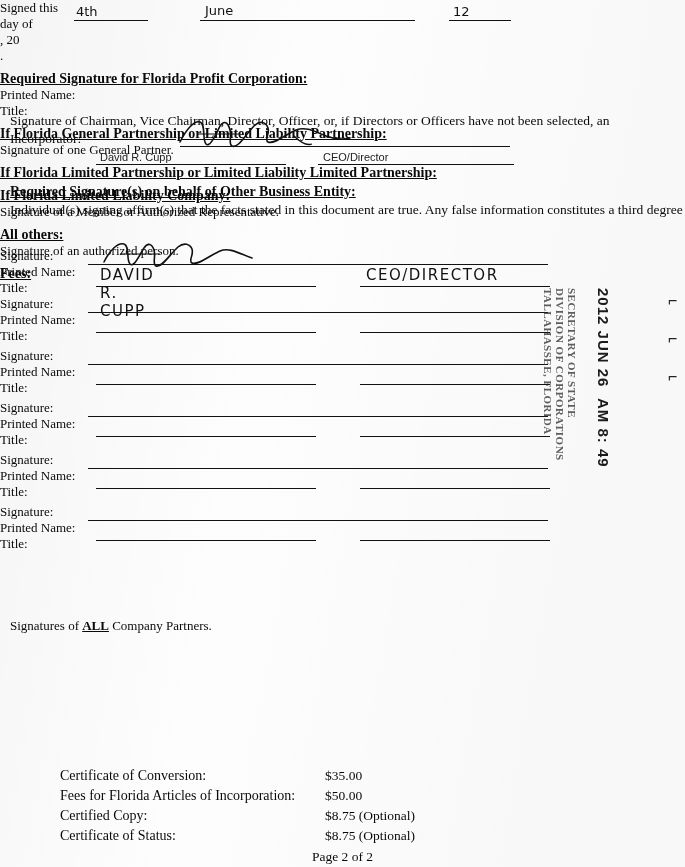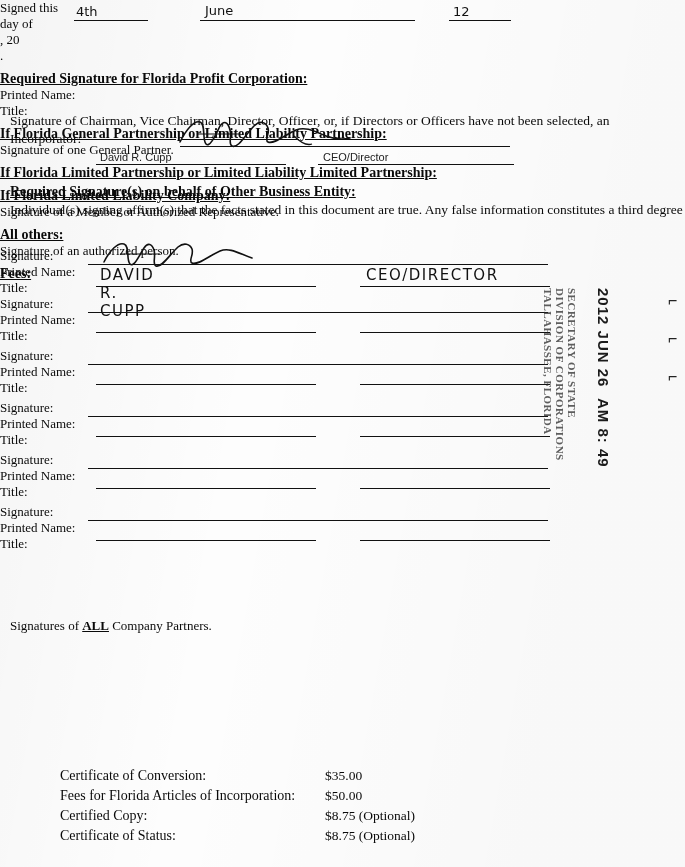--- a/index.html
+++ b/index.html
@@ -223,20 +223,21 @@
 
   <div class="fees-label" style="left:60px; top:788px;">Fees for Florida Articles of Incorporation:</div>
   <div class="fees-val" style="left:325px; top:788px;">$50.00</div>
 
   <div class="fees-label" style="left:60px; top:808px;">Certified Copy:</div>
   <div class="fees-val" style="left:325px; top:808px;">$8.75 (Optional)</div>
 
   <div class="fees-label" style="left:60px; top:828px;">Certificate of Status:</div>
   <div class="fees-val" style="left:325px; top:828px;">$8.75 (Optional)</div>
 
+  <div class="footer" style="left:0; top:849px;">Page 2 of 2</div>
 
   <div class="stamp" style="left:612px; top:288px; font-size:15px; letter-spacing:1px;">2012 JUN 26</div>
   <div class="stamp" style="left:612px; top:398px; font-size:15px; letter-spacing:1px;">AM 8: 49</div>
 
   <div class="stamp-blur" style="left:578px; top:288px; font-size:11px;">SECRETARY OF STATE</div>
   <div class="stamp-blur" style="left:566px; top:288px; font-size:11px;">DIVISION OF CORPORATIONS</div>
   <div class="stamp-blur" style="left:554px; top:288px; font-size:11px;">TALLAHASSEE, FLORIDA</div>
 
   <div class="bracket" style="left:668px; top:292px; font-size:16px;">⌐</div>
   <div class="bracket" style="left:668px; top:330px; font-size:16px;">⌐</div>

